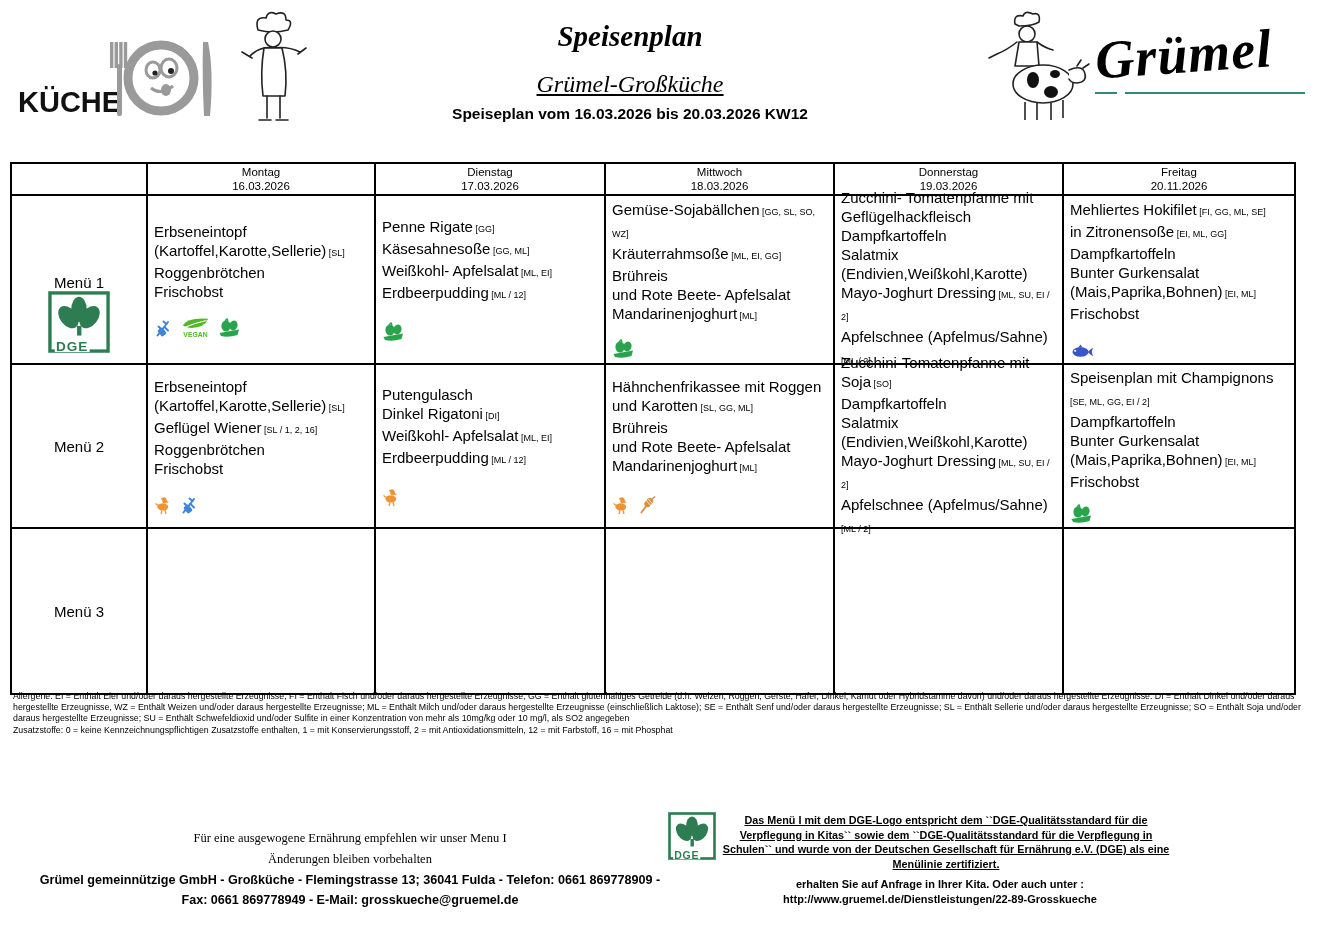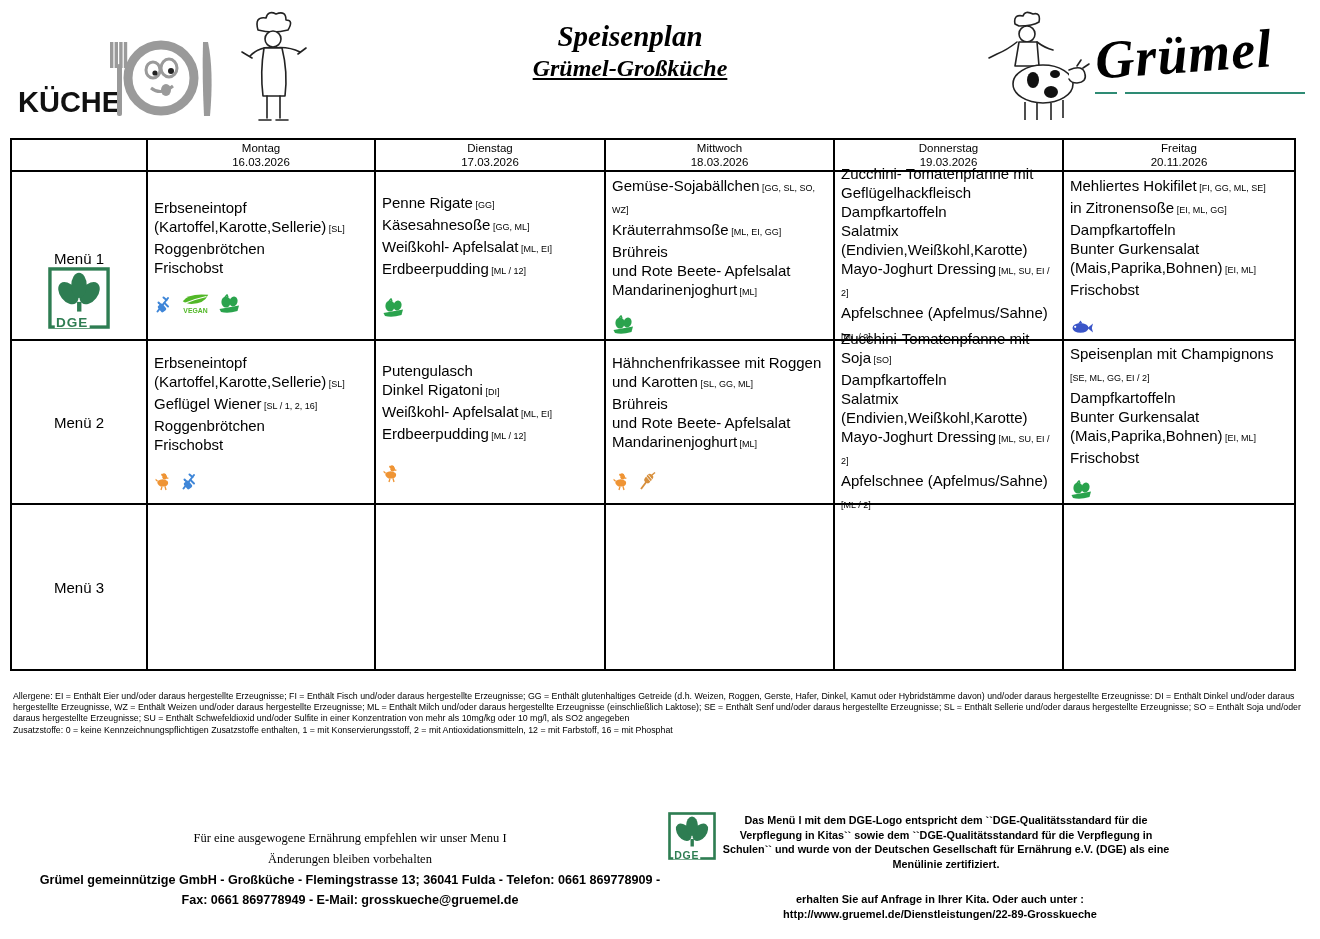--- a/index.html
+++ b/index.html
@@ -4,31 +4,31 @@
 <style>
   html,body{margin:0;padding:0;background:#fff;}
   body{width:1320px;height:939px;position:relative;font-family:"Liberation Sans",sans-serif;color:#000;overflow:hidden;}
 
   
   .header{position:absolute;top:0;left:0;width:1320px;height:138px;}
   .kitchen-logo{position:absolute;left:18px;top:16px;}
   .chef-left{position:absolute;left:228px;top:8px;}
   .title-block{position:absolute;left:360px;top:20px;width:540px;text-align:center;}
   .title{font-family:"Liberation Serif",serif;font-style:italic;font-weight:bold;font-size:29px;line-height:32px;}
-  .subtitle{font-family:"Liberation Serif",serif;font-style:italic;font-weight:bold;font-size:24px;line-height:28px;text-decoration:underline;margin-top:2px;}
+  .subtitle{font-family:"Liberation Serif",serif;font-style:italic;font-weight:normal;font-size:24px;line-height:28px;text-decoration:underline;margin-top:18px;}
   .range{font-weight:bold;font-size:15.5px;margin-top:7px;}
   .cow-chef{position:absolute;left:985px;top:10px;}
   .brand{position:absolute;left:1095px;top:22px;width:215px;height:90px;}
   .brand-text{font-family:"Liberation Serif",serif;font-style:italic;font-weight:bold;font-size:54px;transform:rotate(-4deg);letter-spacing:1px;white-space:nowrap;}
   .brand-ul-short{position:absolute;left:0;top:70px;width:22px;height:2px;}
   .brand-ul-long{position:absolute;left:30px;top:70px;width:180px;height:2px;}
 
   
   .table-wrap{position:absolute;left:10px;top:138px;}
-  table{border-collapse:collapse;table-layout:fixed;}
+  table{border-collapse:collapse;table-layout:fixed;margin-top:24px;}
   td{border:2px solid #000;padding:0;vertical-align:middle;}
   td.day-header{height:30px;text-align:center;font-size:11.5px;line-height:14px;}
   .cell-inner{display:flex;flex-direction:column;justify-content:center;box-sizing:border-box;padding:4px 6px;}
   .r1 .cell-inner{height:167px;}
   .r2 .cell-inner{height:162px;}
   .r3 .cell-inner{height:164px;}
   .dish-line{font-size:15px;line-height:19px;}
   .dish-tag{font-size:9px;}
   .icon-row{margin-top:13px;display:flex;align-items:flex-end;gap:7px;height:24px;}
   .label-cell{text-align:center;}
@@ -37,24 +37,24 @@
   .stack-pad{padding-top:72px;justify-content:flex-end;}
 
   
   .footnotes{position:absolute;left:13px;top:691px;width:1294px;font-size:8.8px;line-height:11px;}
   .footnotes p{margin:0 0 1px 0;}
 
   
   .f-left-notes{position:absolute;left:30px;top:828px;width:640px;text-align:center;font-family:"Liberation Serif",serif;font-size:12.5px;line-height:21px;}
   .f-company{position:absolute;left:28px;top:870px;width:644px;text-align:center;font-weight:bold;font-size:12.6px;line-height:20px;}
   .f-dge-logo{position:absolute;left:668px;top:812px;}
-  .f-dge-text{position:absolute;left:722px;top:813px;width:448px;font-weight:bold;font-size:10.8px;line-height:14.5px;text-align:center;}
+  .f-dge-text{position:absolute;left:722px;top:813px;width:448px;font-weight:bold;font-size:10.8px;line-height:14.5px;text-align:center;text-decoration:underline;}
   .f-allergen{position:absolute;left:700px;top:874px;width:480px;text-align:center;}
   .f-allergen-title{font-weight:bold;font-size:13px;line-height:17px;}
-  .f-allergen-sub{font-weight:bold;font-size:11px;line-height:15px;margin-top:18px;}
+  .f-allergen-sub{font-weight:bold;font-size:11px;line-height:15px;margin-top:3px;}
   .f-allergen-url{font-weight:bold;font-size:11px;line-height:15px;}
 </style>
 </head>
 <body>
 
 <div class="header">
   <div class="kitchen-logo" id="kitchen-logo"><svg width="205" height="115" viewBox="0 0 205 115">
 <text x="0" y="96" font-size="29" font-weight="bold" fill="#111" font-family="Liberation Sans, sans-serif">KÜCHE</text>
 <g fill="#9a9a9a">
 <rect x="99" y="48" width="5" height="52" rx="2"></rect>
@@ -79,20 +79,21 @@
 <path d="M22 48 Q32 38 45 40 Q60 38 72 44"></path>
 <path d="M14 44 L24 50 M78 40 L70 46"></path>
 <path d="M36 40 Q32 64 35 88 L57 88 Q60 64 54 40 Z"></path>
 <path d="M39 88 L39 110 M52 88 L52 110"></path>
 <path d="M31 112 L43 112 M48 112 L60 112"></path>
 </g>
       </svg></div>
   <div class="title-block">
     <div class="title">Speisenplan</div>
     <div class="subtitle">Grümel-Großküche</div>
+    <div class="range">Speiseplan vom 16.03.2026 bis 20.03.2026 KW12</div>
   </div>
   <div class="cow-chef" id="cow-chef"><svg width="106" height="112" viewBox="0 0 106 112">
 <g stroke="#222" stroke-width="1.6" fill="#fff" stroke-linejoin="round" stroke-linecap="round">
 <path d="M30 14 Q28 4 38 6 Q40 0 48 4 Q56 2 54 12 Q48 16 34 16 Z"></path>
 <circle cx="42" cy="24" r="8"></circle>
 <path d="M32 32 Q22 40 12 44 L4 48"></path>
 <path d="M52 32 Q60 38 68 40"></path>
 <path d="M34 32 L30 56 L54 56 L52 32 Z"></path>
 <ellipse cx="58" cy="74" rx="30" ry="19"></ellipse>
 <path d="M84 60 Q98 54 100 64 Q102 72 92 73 Q86 73 84 69"></path>

